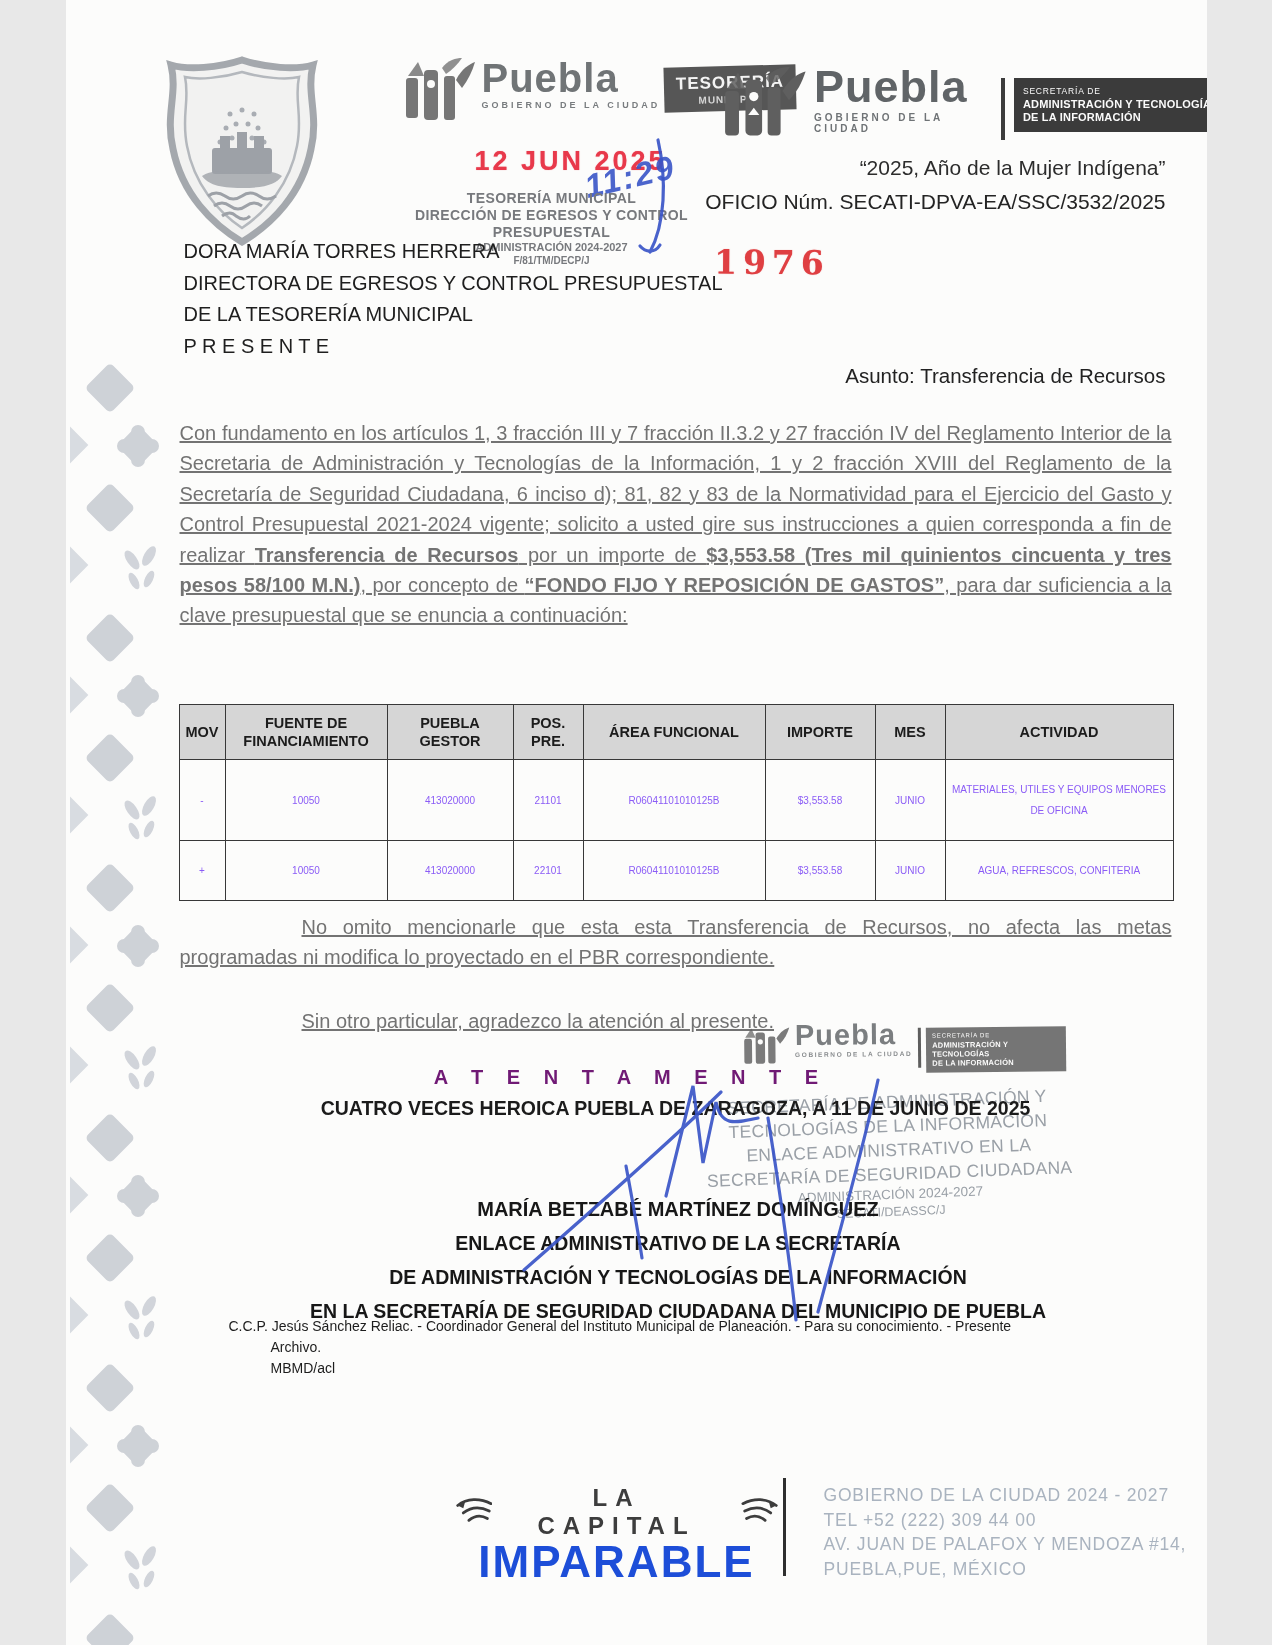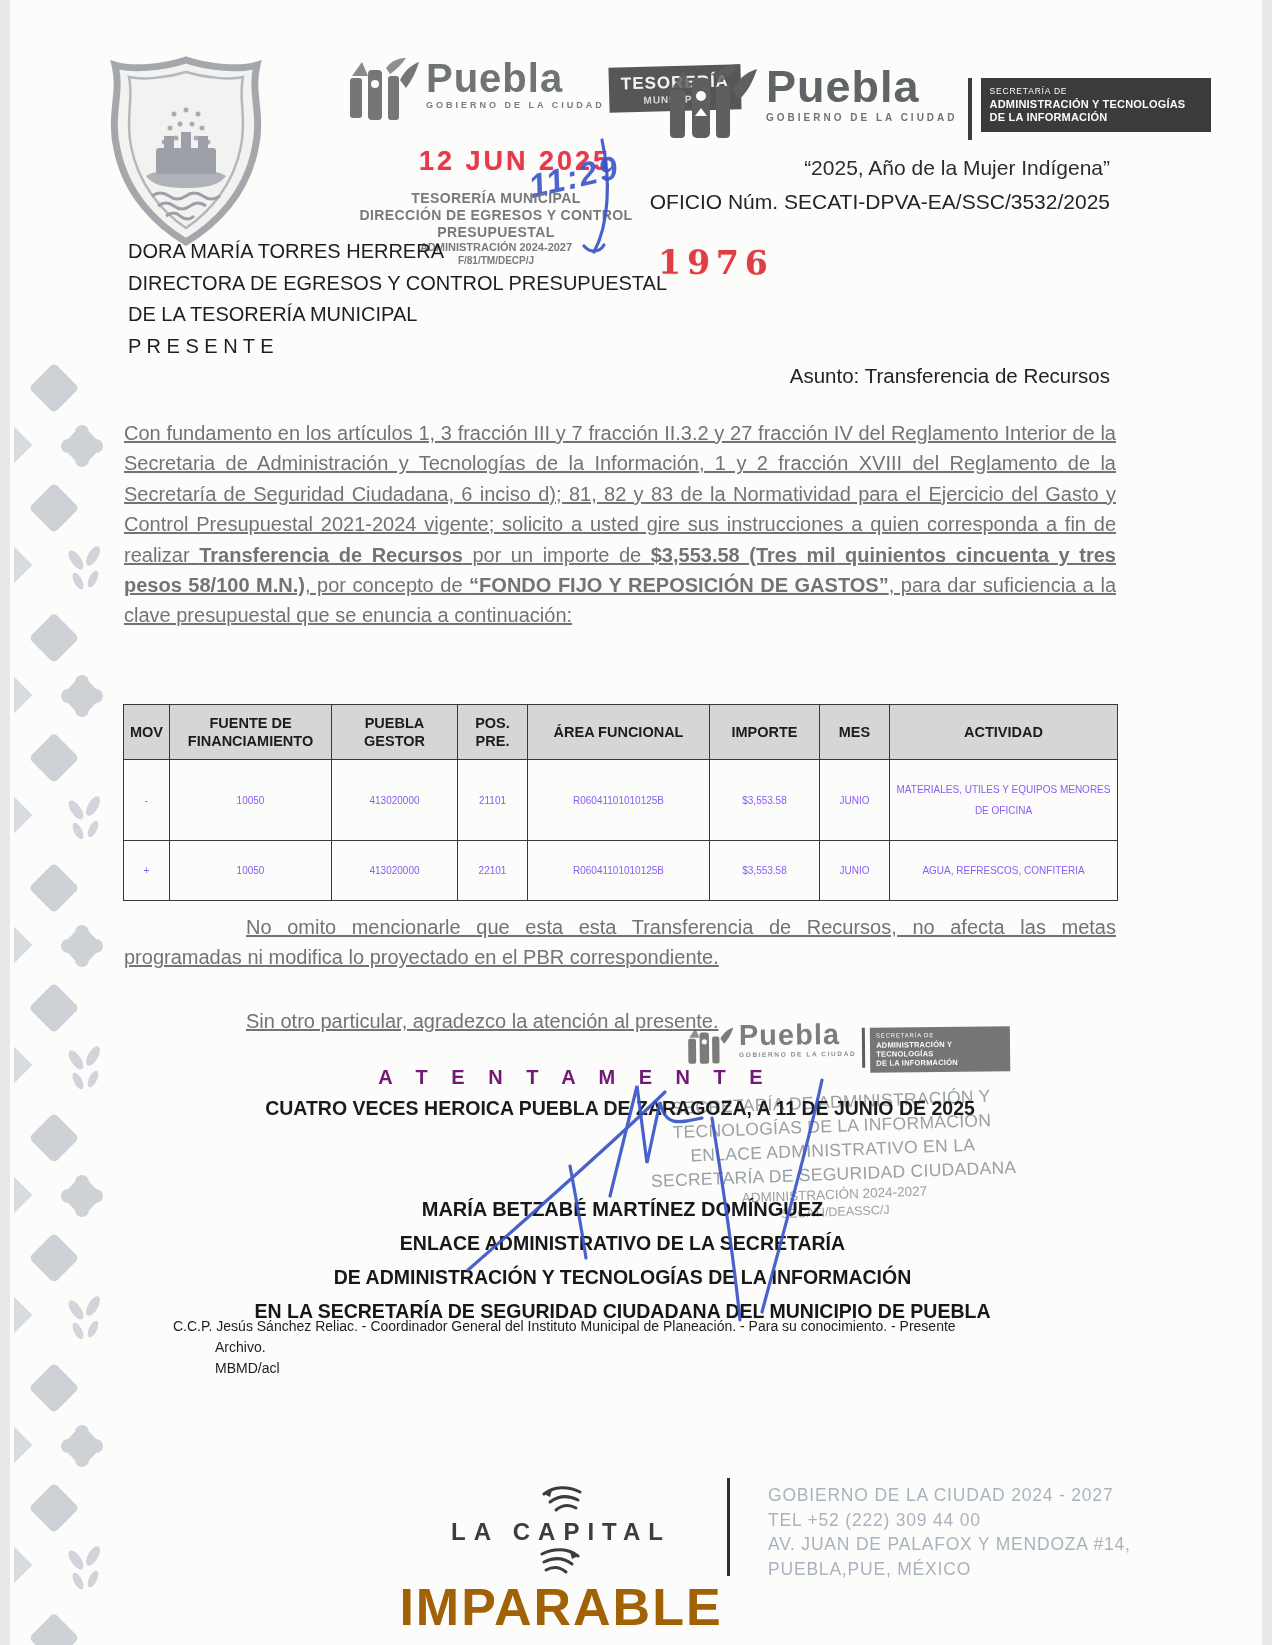--- a/index.html
+++ b/index.html
@@ -1,17 +1,17 @@
 <!DOCTYPE html>
 <html><head>
 <meta charset="utf-8">
 <style>
   html,body { margin:0; padding:0; background:#e8e8e8; }
   .page {
-    position:relative; width:1252px; height:1645px; margin:0 auto;
+    position:relative; width:1141px; height:1645px; margin:0 auto;
     background:#fcfcfb; overflow:hidden;
     font-family:"Liberation Sans", sans-serif; color:#2b2b2b;
   }
   .abs { position:absolute; }
 
   
   .stamp-row { display:flex; align-items:flex-start; }
   .wordmark { font-weight:800; color:#666a6d; letter-spacing:1px; line-height:1.0; }
   .wordmark-sub { font-weight:700; color:#6f7376; letter-spacing:3px; }
   .badge-dark { background:#4a4a4a; color:#f4f4f4; text-align:center; }
@@ -85,23 +85,23 @@
     font-weight:700; color:#1b1b1b; z-index:2; }
   .signer { left:160px; top:1198px; width:905px; text-align:center; color:#171717; z-index:2; }
   .signer .name { font-size:20px; font-weight:700; }
   .signer .t { font-size:19.5px; font-weight:700; margin-top:11px; }
 
   .ccp { left:163px; top:1316px; font-size:14px; line-height:21px; color:#1d1d1d; z-index:2; }
   .ccp .ind { margin-left:42px; }
 
   
   .footer-logo { left:388px; top:1484px; width:326px; text-align:center; color:#424242; }
-  .footer-logo .row1 { display:flex; align-items:center; justify-content:space-between; gap:0;flex-direction:column; }
+  .footer-logo .row1 { display:flex; align-items:center; justify-content:space-between; gap:22px; }
   .footer-logo .cap { font-size:24px; font-weight:700; letter-spacing:8px; color:#3d3d3d; }
-  .footer-logo .imp { font-size:52px; font-weight:800; letter-spacing:2px; color:#a16207; margin-top:-3px; }
+  .footer-logo .imp { font-size:44px; font-weight:800; letter-spacing:2px; color:#1d4ed8; margin-top:-3px; }
   .footer-sep { left:717px; top:1478px; width:3px; height:98px; background:#2f2f2f; }
   .footer-addr { left:758px; top:1483px; font-size:17.5px; line-height:24.5px;
     color:#a9b3bf; letter-spacing:.8px; }
 
   .sig-svg, .deco-svg { position:absolute; pointer-events:none; }
   .sig-svg { left:0; top:0; z-index:3; }
 </style>
 </head>
 <body>
 

